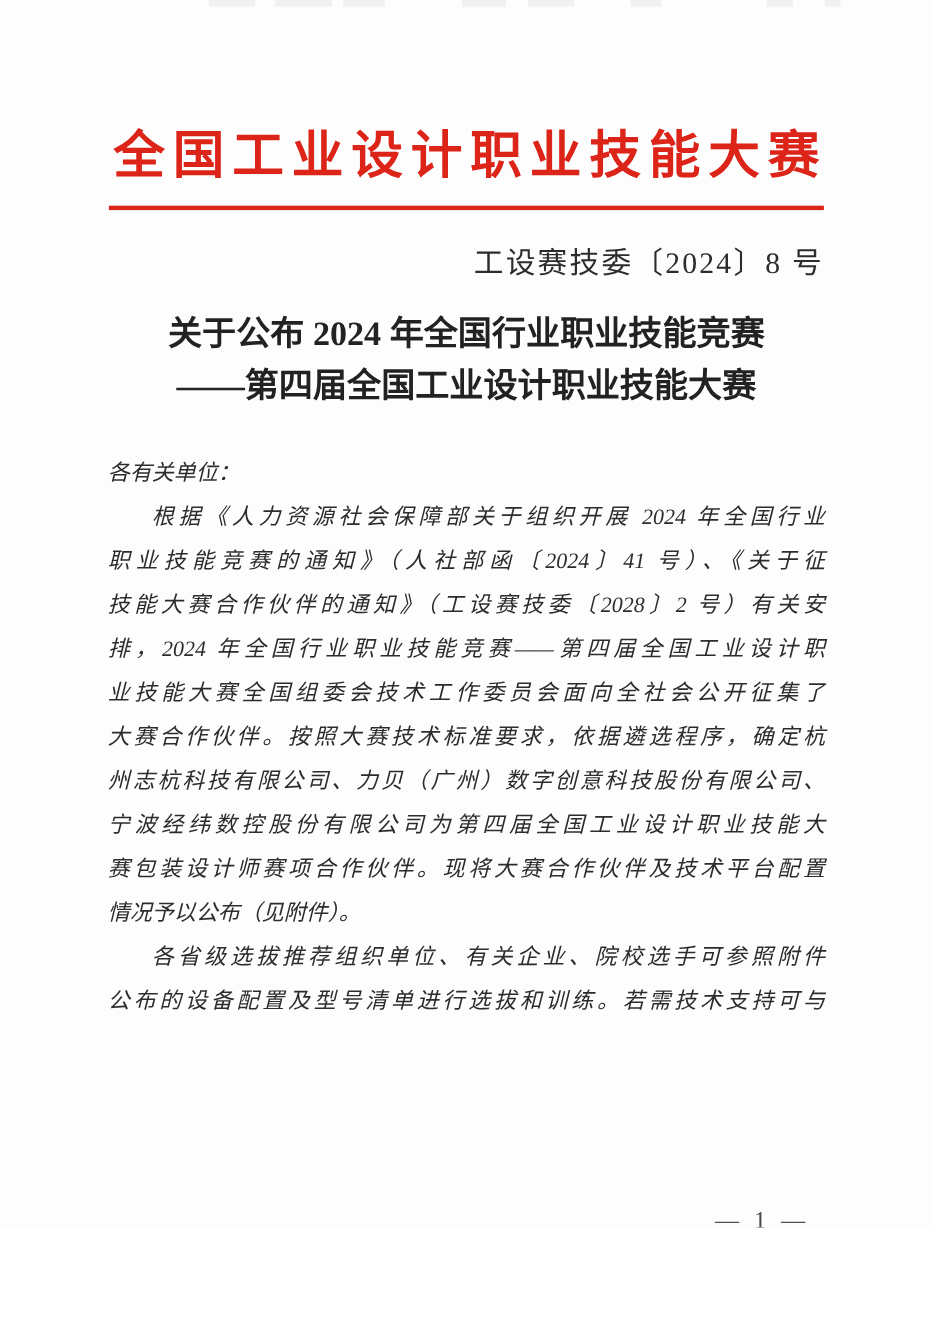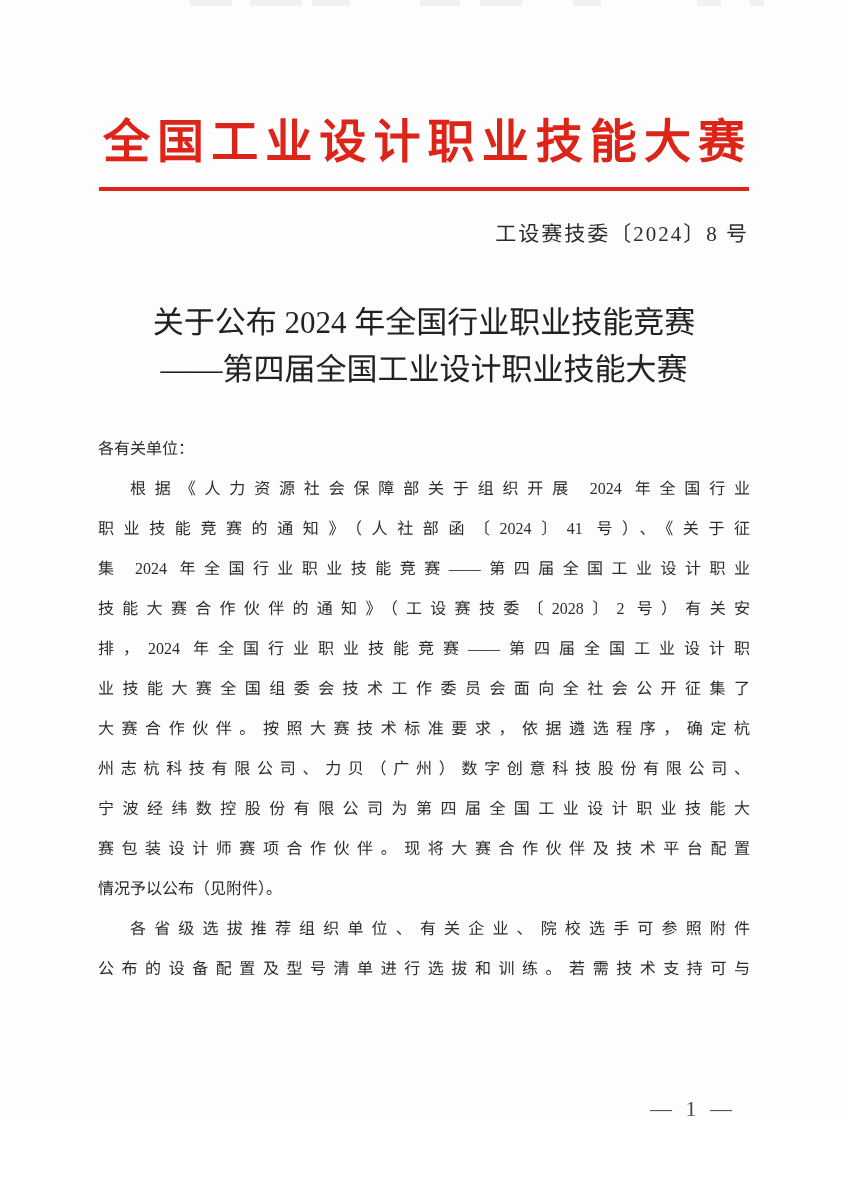--- a/index.html
+++ b/index.html
@@ -42,36 +42,37 @@
   }
   .red-line {
     width: 650px; height: 4px;
     margin: 14px auto 0;
     background: var(--red);
   }
   .doc-number {
     width: 650px;
     margin: 26px auto 0;
     text-align: right;
-    font-size: 21px;
+    font-size: 27px;
     letter-spacing: 2px;
   }
   .doc-title {
-    margin-top: 52px;
+    margin-top: 24px;
     text-align: center;
-    font-weight: normal;
+    font-weight: bold;
     font-size: 31px;
     line-height: 47px;
     color: #222;
   }
   .body-text {
     width: 652px;
     margin: 36px auto 0;
-    font-size: 16px;
+    font-size: 20px;
     line-height: 40px;
+    font-style: italic;
   }
   .salutation { text-align: left; }
   .line {
     text-align: justify;
     text-align-last: justify;
   }
   .line.indent { text-indent: 2em; }
   .line.para-end { text-align-last: left; }
   .page-number {
     position: absolute;
@@ -106,21 +107,20 @@
 
   <div class="doc-title">
     <div>关于公布 2024 年全国行业职业技能竞赛</div>
     <div>——第四届全国工业设计职业技能大赛</div>
   </div>
 
   <div class="body-text">
     <div class="salutation">各有关单位：</div>
     <div class="line indent">根据《人力资源社会保障部关于组织开展 2024 年全国行业</div>
     <div class="line">职业技能竞赛的通知》（人社部函〔2024〕41 号）、《关于征</div>
-    <div class="line">集 2024 年全国行业职业技能竞赛——第四届全国工业设计职业</div>
     <div class="line">技能大赛合作伙伴的通知》（工设赛技委〔2028〕2 号）有关安</div>
     <div class="line">排，2024 年全国行业职业技能竞赛——第四届全国工业设计职</div>
     <div class="line">业技能大赛全国组委会技术工作委员会面向全社会公开征集了</div>
     <div class="line">大赛合作伙伴。按照大赛技术标准要求，依据遴选程序，确定杭</div>
     <div class="line">州志杭科技有限公司、力贝（广州）数字创意科技股份有限公司、</div>
     <div class="line">宁波经纬数控股份有限公司为第四届全国工业设计职业技能大</div>
     <div class="line">赛包装设计师赛项合作伙伴。现将大赛合作伙伴及技术平台配置</div>
     <div class="line para-end">情况予以公布（见附件）。</div>
     <div class="line indent">各省级选拔推荐组织单位、有关企业、院校选手可参照附件</div>
     <div class="line">公布的设备配置及型号清单进行选拔和训练。若需技术支持可与</div>

